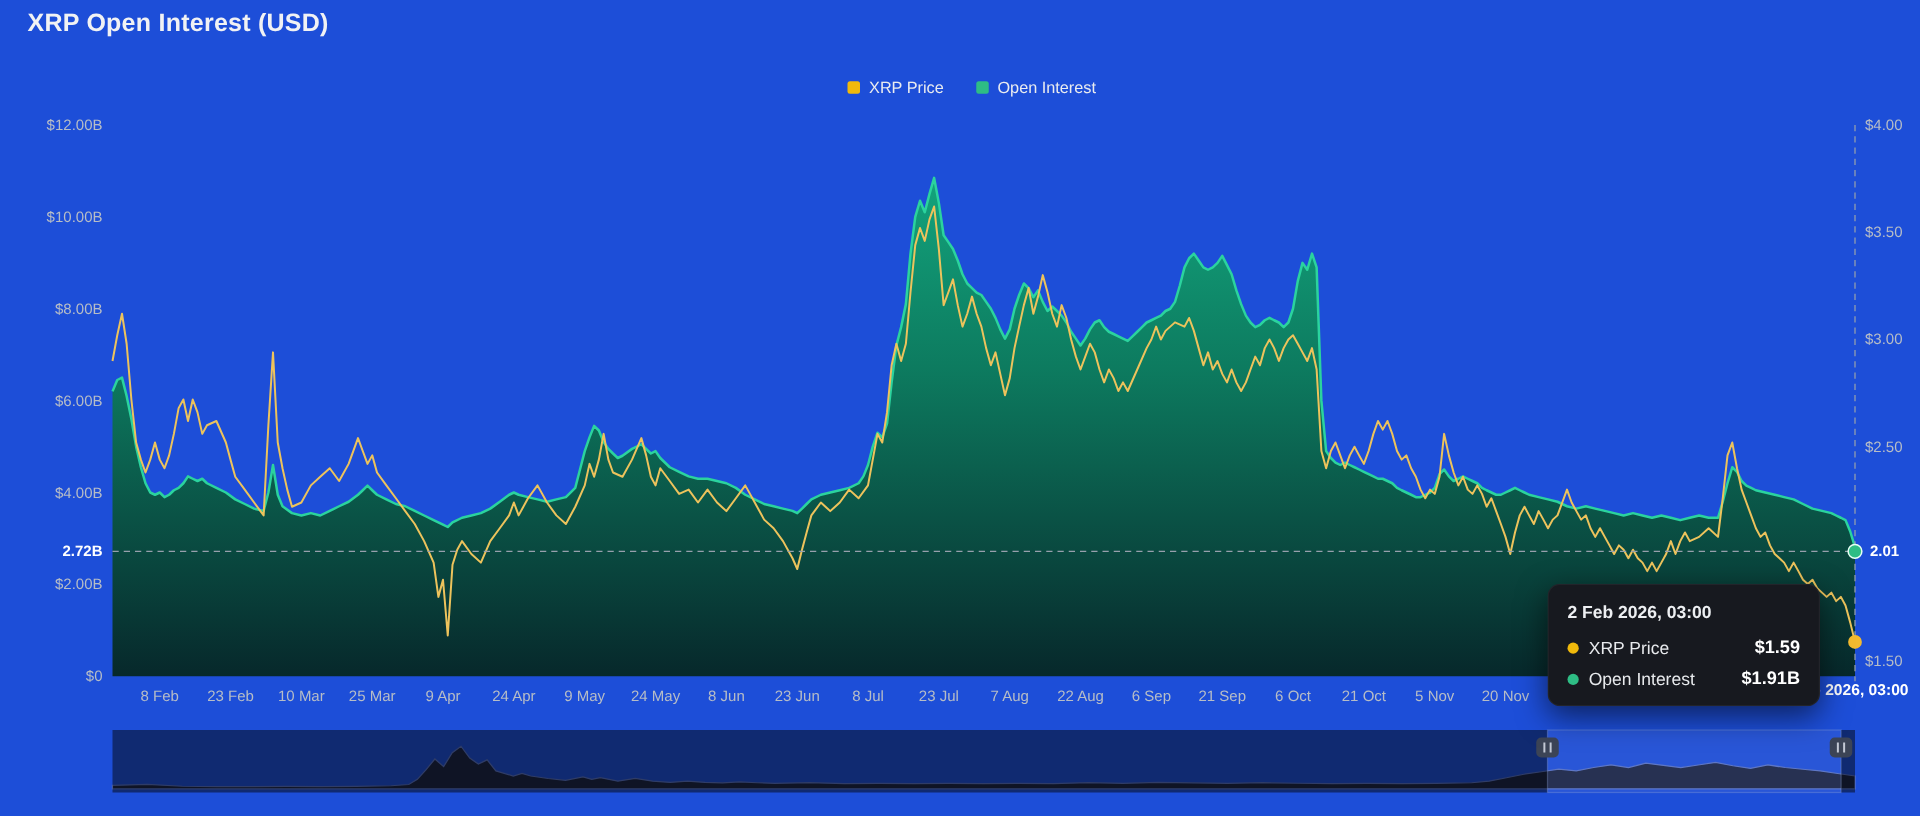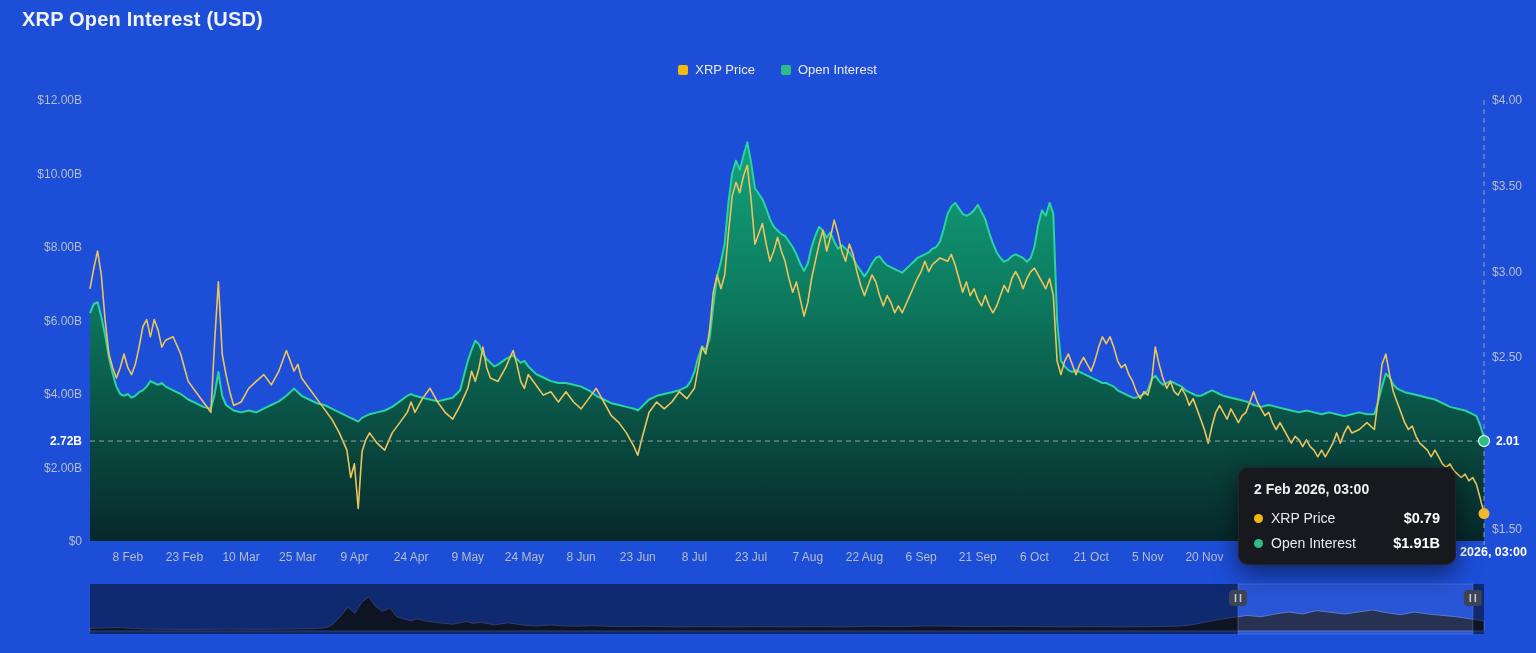--- a/index.html
+++ b/index.html
@@ -130,21 +130,21 @@
     </g>
   </svg>
 
   <div class="xhair-label">2 Feb 2026, 03:00</div>
 
   <div class="tooltip">
     <div class="tt-title">2 Feb 2026, 03:00</div>
     <div class="tt-row">
       <span class="tt-dot" style="background: rgb(240, 185, 11);"></span>
       <span class="tt-label">XRP Price</span>
-      <span class="tt-value">$0.79</span>
+      <span class="tt-value">$1.59</span>
     </div>
     <div class="tt-row">
       <span class="tt-dot" style="background: rgb(46, 189, 133);"></span>
       <span class="tt-label">Open Interest</span>
       <span class="tt-value">$1.91B</span>
     </div>
   </div>
 
 </div>
 

